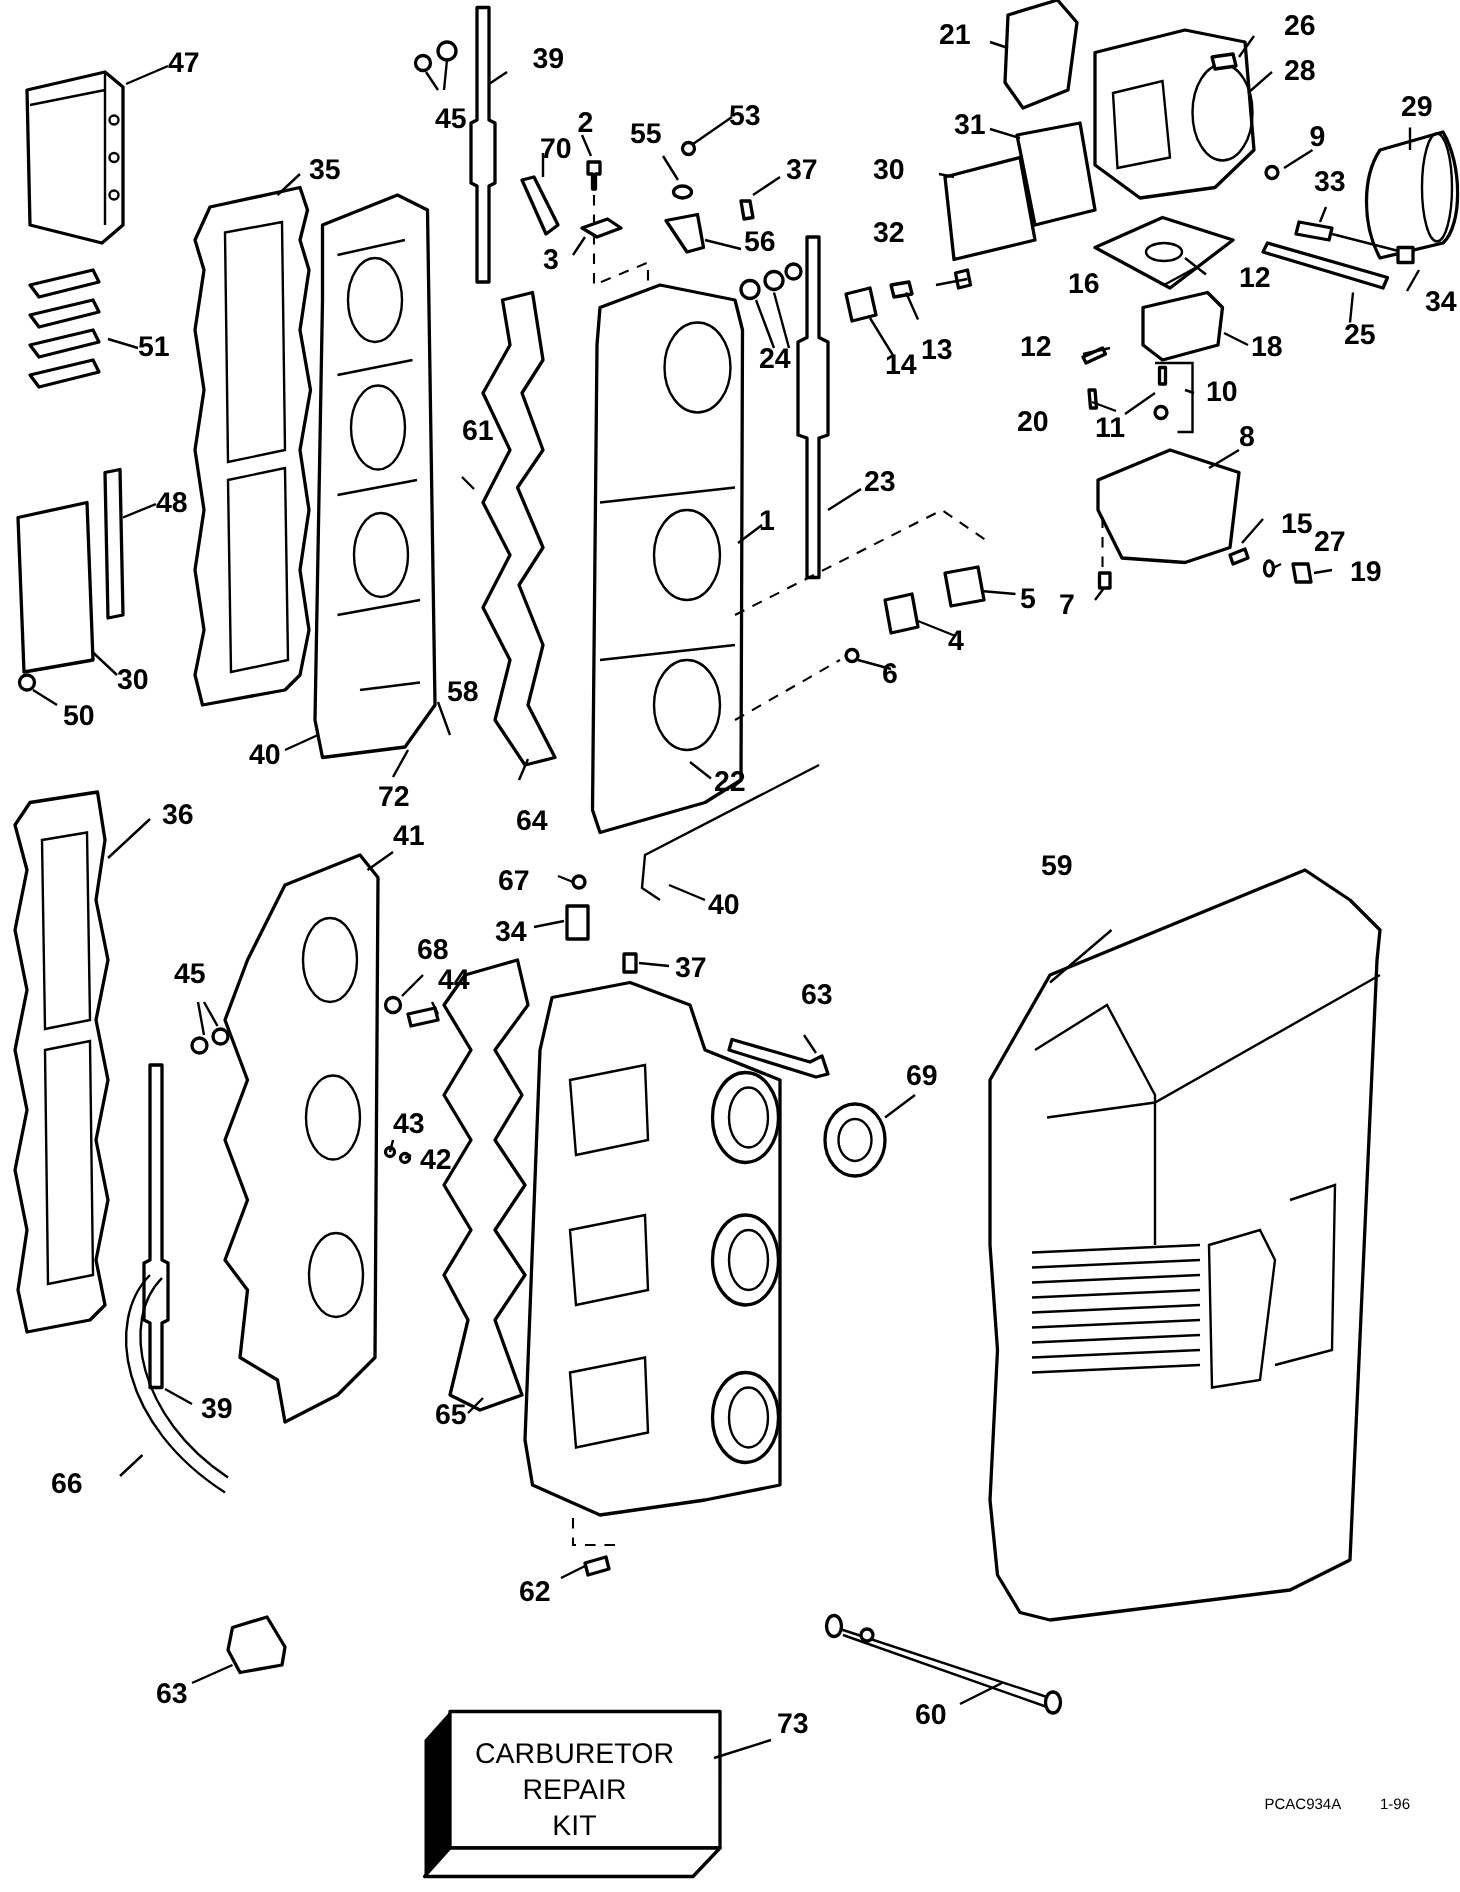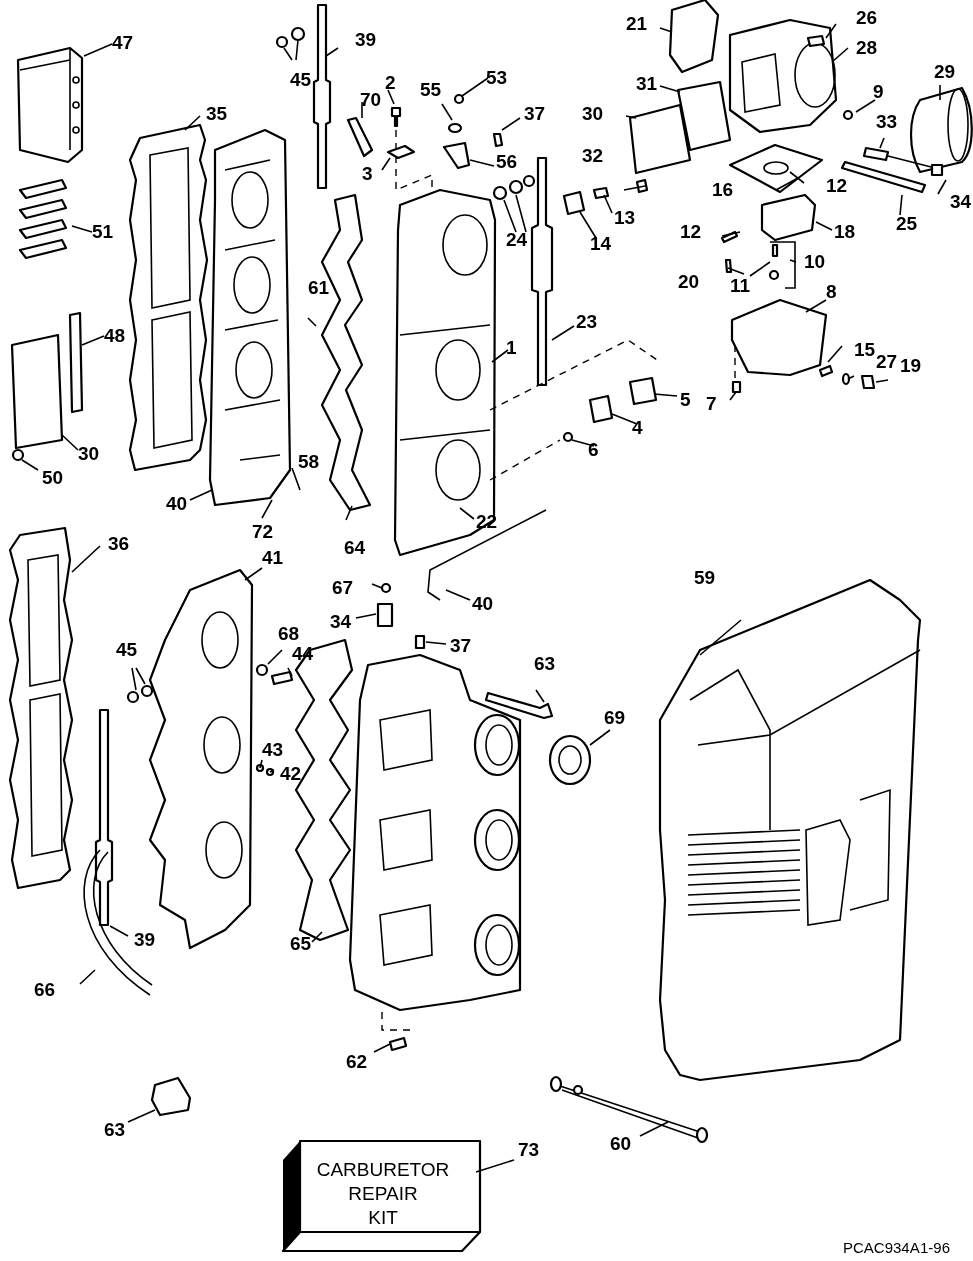--- a/index.html
+++ b/index.html
@@ -8,21 +8,21 @@
   svg.diagram { position: absolute; left: 0; top: 0; width: 973px; height: 1261px; }
   .part { fill: #ffffff; stroke: #000; stroke-width: 2.2; stroke-linejoin: round; }
   .thin { fill: none; stroke: #000; stroke-width: 1.6; }
   .leader { fill: none; stroke: #000; stroke-width: 1.6; }
   .dash { fill: none; stroke: #000; stroke-width: 1.4; stroke-dasharray: 7 6; }
   .callout { position: absolute; font-family: "Liberation Sans", sans-serif; font-weight: bold;
              font-size: 19px; line-height: 1; color: #000; white-space: nowrap; }
   .kit-label { position: absolute; left: 302px; top: 1158px; width: 162px; text-align: center;
                font-size: 19px; line-height: 24px; font-family: "Liberation Sans", sans-serif; }
   .kit-label div { display: block; }
-  .footer { position: absolute; font-size: 15px; font-family: "Liberation Sans", sans-serif; top: 1239px; }
+  .footer { position: absolute; font-size: 10px; font-family: "Liberation Sans", sans-serif; top: 1198px; }
 </style>
 </head>
 <body>
 
 <svg class="diagram" viewBox="0 0 973 1261">
 
   <g>
     <path class="part" d="M18,60 L70,48 L82,58 L82,150 L68,162 L20,150 Z"></path>
     <path class="thin" d="M70,48 L70,150 M20,70 L70,60"></path>
     <circle class="thin" cx="76" cy="80" r="3"></circle>
@@ -234,21 +234,21 @@
 <span class="callout" style="left:362px;top:164px">3</span>
 <span class="callout" style="left:420px;top:80px">55</span>
 <span class="callout" style="left:486px;top:68px">53</span>
 <span class="callout" style="left:524px;top:104px">37</span>
 <span class="callout" style="left:496px;top:152px">56</span>
 <span class="callout" style="left:506px;top:230px">24</span>
 <span class="callout" style="left:506px;top:338px">1</span>
 <span class="callout" style="left:576px;top:312px">23</span>
 <span class="callout" style="left:476px;top:512px">22</span>
 <span class="callout" style="left:590px;top:234px">14</span>
-<span class="callout" style="left:614px;top:208px">13</span>
+<span class="callout" style="left:614px;top:224px">13</span>
 <span class="callout" style="left:582px;top:146px">32</span>
 <span class="callout" style="left:582px;top:104px">30</span>
 <span class="callout" style="left:636px;top:74px">31</span>
 <span class="callout" style="left:626px;top:14px">21</span>
 <span class="callout" style="left:856px;top:8px">26</span>
 <span class="callout" style="left:856px;top:38px">28</span>
 <span class="callout" style="left:934px;top:62px">29</span>
 <span class="callout" style="left:873px;top:82px">9</span>
 <span class="callout" style="left:876px;top:112px">33</span>
 <span class="callout" style="left:950px;top:192px">34</span>
@@ -256,21 +256,21 @@
 <span class="callout" style="left:712px;top:180px">16</span>
 <span class="callout" style="left:826px;top:176px">12</span>
 <span class="callout" style="left:834px;top:222px">18</span>
 <span class="callout" style="left:680px;top:222px">12</span>
 <span class="callout" style="left:804px;top:252px">10</span>
 <span class="callout" style="left:678px;top:272px">20</span>
 <span class="callout" style="left:730px;top:276px">11</span>
 <span class="callout" style="left:826px;top:282px">8</span>
 <span class="callout" style="left:854px;top:340px">15</span>
 <span class="callout" style="left:876px;top:352px">27</span>
-<span class="callout" style="left:900px;top:356px">19</span>
+<span class="callout" style="left:900px;top:372px">19</span>
 <span class="callout" style="left:706px;top:394px">7</span>
 <span class="callout" style="left:680px;top:390px">5</span>
 <span class="callout" style="left:632px;top:418px">4</span>
 <span class="callout" style="left:588px;top:440px">6</span>
 <span class="callout" style="left:108px;top:534px">36</span>
 <span class="callout" style="left:262px;top:548px">41</span>
 <span class="callout" style="left:116px;top:640px">45</span>
 <span class="callout" style="left:278px;top:624px">68</span>
 <span class="callout" style="left:292px;top:644px">44</span>
 <span class="callout" style="left:262px;top:740px">43</span>

